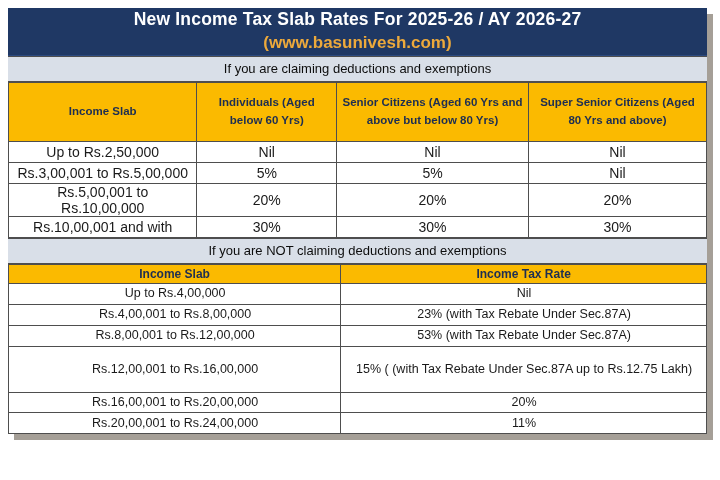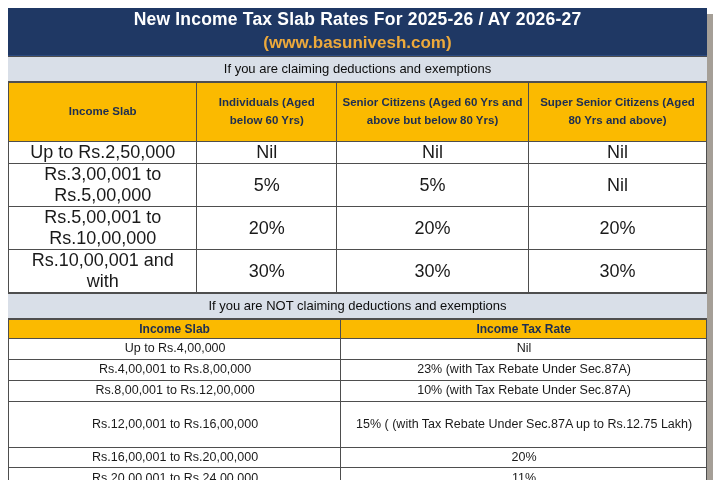--- a/index.html
+++ b/index.html
@@ -73,21 +73,21 @@
   .t1 col.c3 { width: 25.5%; }
   .t1 thead th {
     background: #FBBA00;
     color: #1d2e52;
     font-size: 11.5px;
     font-weight: bold;
     height: 58px;
     line-height: 1.55;
   }
   .t1 tbody tr { height: 21px; }
-  .t1 tbody td { font-size: 18px; color: #1a1a1a; }
+  .t1 tbody td { font-size: 14px; color: #1a1a1a; }
   
   .t2 col.c0 { width: 47.6%; }
   .t2 col.c1 { width: 52.4%; }
   .t2 thead th {
     background: #FBBA00;
     color: #1d2e52;
     font-size: 12px;
     font-weight: bold;
     height: 18px;
   }
@@ -168,21 +168,21 @@
       <tr>
         <td>Up to Rs.4,00,000</td>
         <td>Nil</td>
       </tr>
       <tr>
         <td>Rs.4,00,001 to Rs.8,00,000</td>
         <td>23% (with Tax Rebate Under Sec.87A)</td>
       </tr>
       <tr>
         <td>Rs.8,00,001 to Rs.12,00,000</td>
-        <td>10% (with Tax Rebate Under Sec.87A)</td>
+        <td>53% (with Tax Rebate Under Sec.87A)</td>
       </tr>
       <tr class="tall">
         <td>Rs.12,00,001 to Rs.16,00,000</td>
         <td>15% ( (with Tax Rebate Under Sec.87A up to Rs.12.75 Lakh)</td>
       </tr>
       <tr class="short">
         <td>Rs.16,00,001 to Rs.20,00,000</td>
         <td>20%</td>
       </tr>
       <tr>

